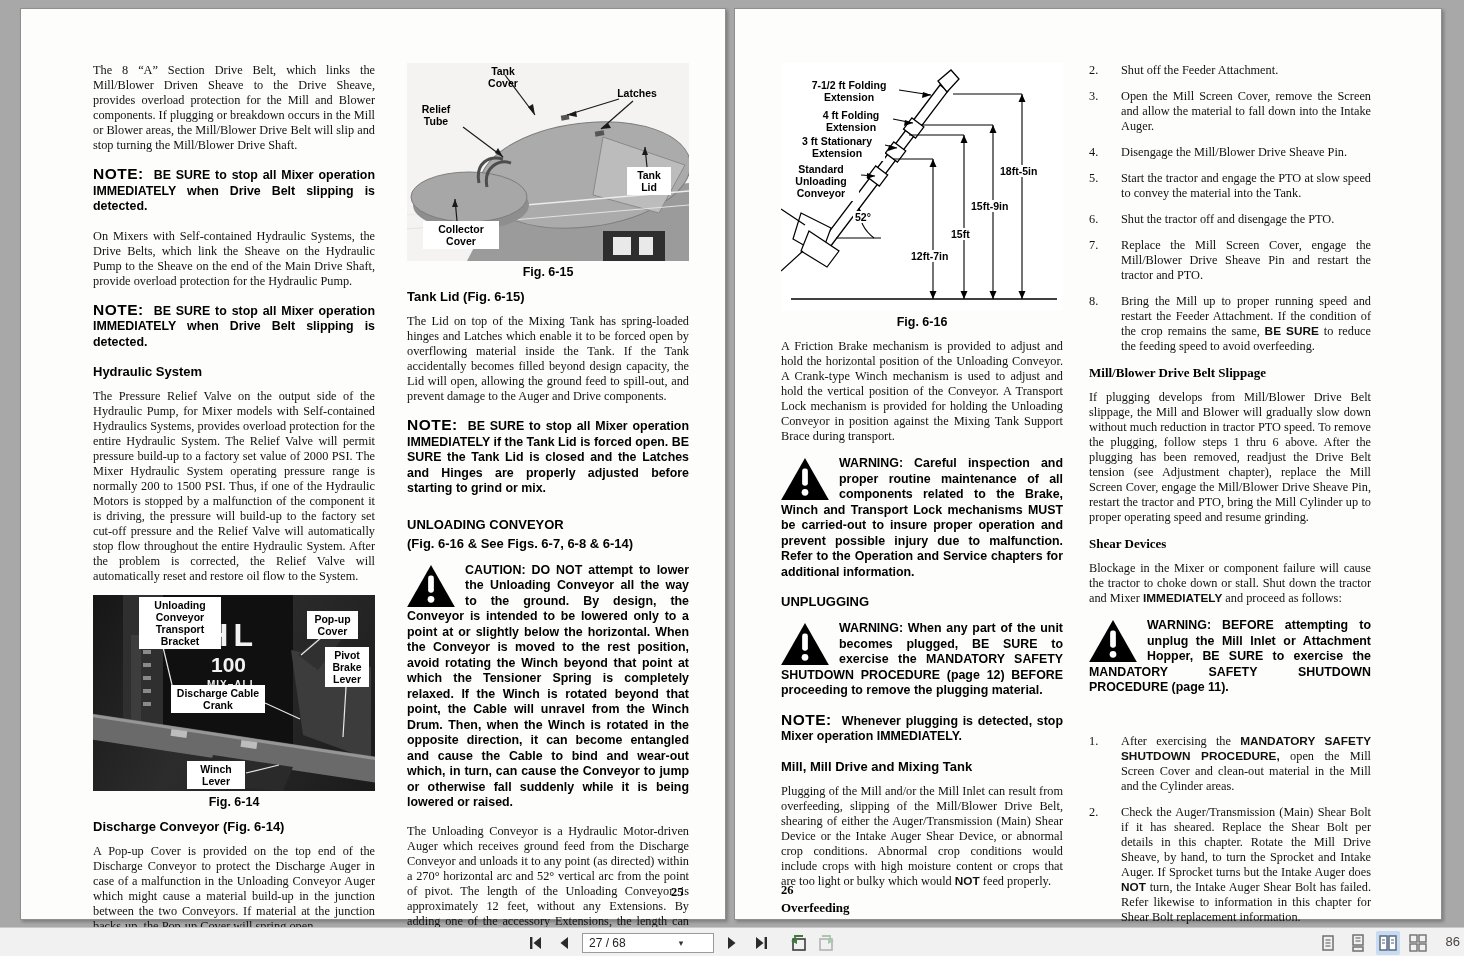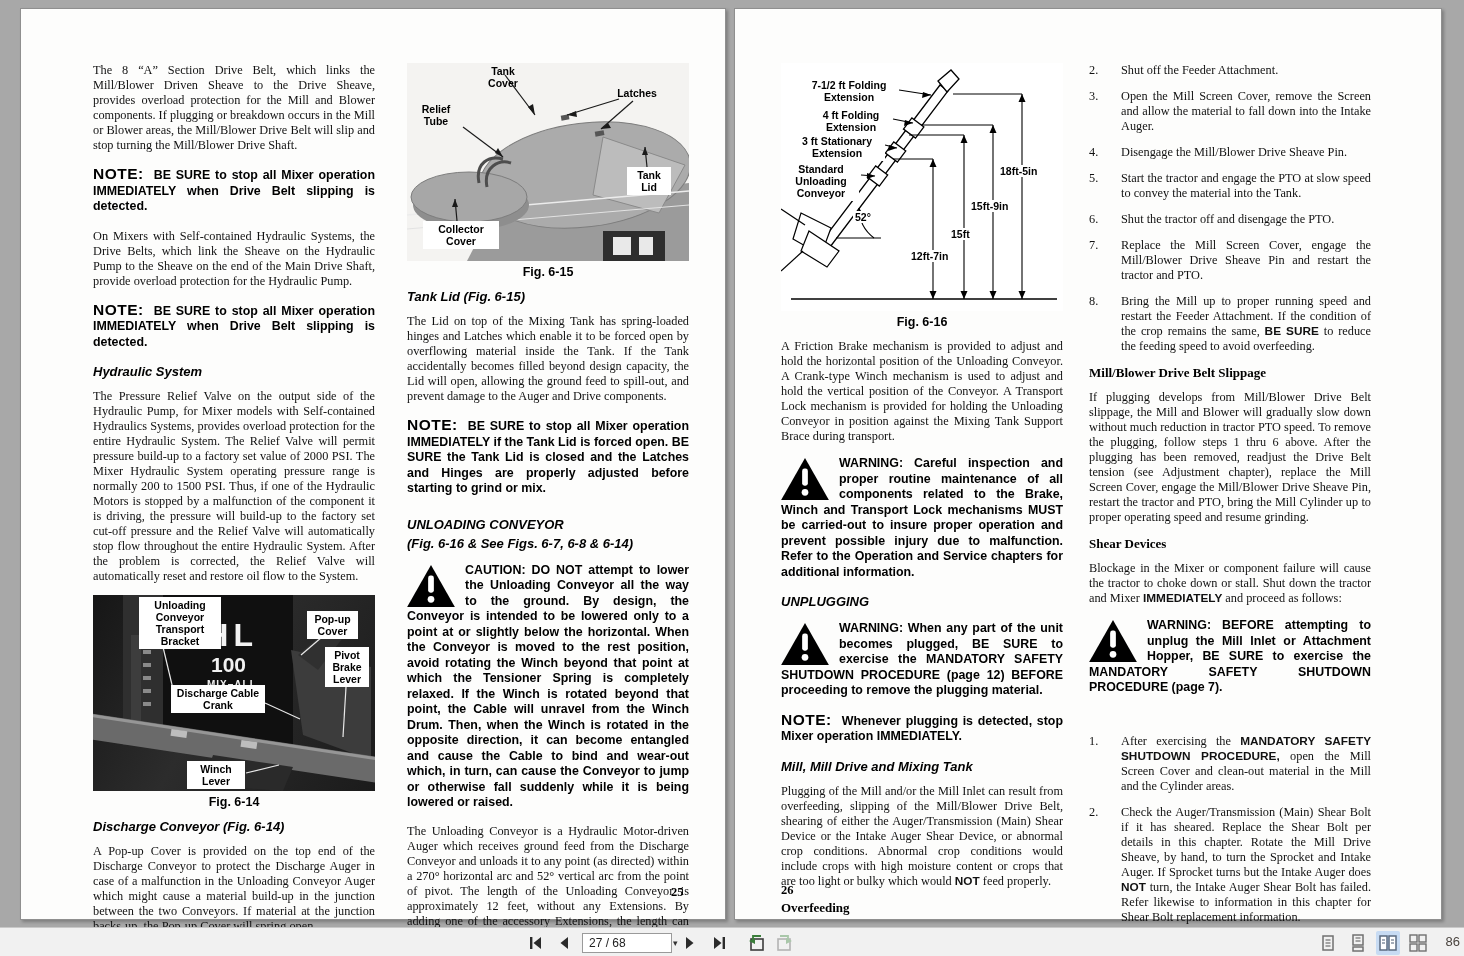--- a/index.html
+++ b/index.html
@@ -12,21 +12,21 @@
           box-shadow:2px 2px 3px rgba(0,0,0,.25); }
   .page-left  { left:20px;  width:706px; }
   .page-right { left:734px; width:708px; }
 
   .cols { display:flex; padding-top:54px; }
   .page-left  .cols { padding-left:72px; gap:32px; }
   .page-right .cols { padding-left:46px; gap:26px; }
   .col { width:282px; }
 
   .para { font-size:12.3px; line-height:15px; text-align:justify; margin-bottom:11px; color:#111; }
-  .h-sans { font-family:"Liberation Sans", sans-serif; font-weight:bold; font-size:13px; margin:4px 0 10px; color:#000;font-style:italic; }
+  .h-sans { font-family:"Liberation Sans", sans-serif; font-weight:bold; font-size:13px; margin:4px 0 10px; color:#000; }
   .h-sans.tight { margin-bottom:2px; }
   .h-serif { font-weight:bold; font-size:13px; margin:2px 0 9px; color:#000; }
 
   .note { font-family:Liberation Sans, sans-serif; font-weight:bold; font-size:12.4px; line-height:15.5px;
           text-align:justify; margin:13px 0 14px; color:#000; }
   .note-label { font-size:15.5px; letter-spacing:.5px; padding-right:10px; }
 
   .warnblock { font-family:"Liberation Sans", sans-serif; font-weight:bold; font-size:12.4px; line-height:15.5px;
                text-align:justify; margin:12px 0 13px; color:#000; }
   .tri { float:left; width:48px; height:42px; margin:2px 10px 2px 0; }
@@ -58,21 +58,21 @@
 
   
   .f16 { width:282px; height:248px; background:#fff; }
   .f16 .plabel { background:#fff; }
 
   
   .toolbar { position:absolute; left:0; right:0; bottom:0; height:29px; background:#f1f1f1;
              border-top:1px solid #c9c9c9; font-family:"Liberation Sans", sans-serif; }
   .nav-cluster { position:absolute; left:524px; top:0; height:29px; display:flex; align-items:center; gap:7px; }
   .tb-btn { width:22px; height:22px; display:flex; align-items:center; justify-content:center; cursor:pointer; }
-  .page-box { display:flex; align-items:center; width:90px; height:20px; background:#fff; border:1px solid #9a9a9a; }
+  .page-box { display:flex; align-items:center; width:132px; height:20px; background:#fff; border:1px solid #9a9a9a; }
   .page-box input { border:0; outline:0; width:90px; height:18px; font-size:12px; padding-left:6px;
                     font-family:"Liberation Sans", sans-serif; color:#222; background:transparent; }
   .page-caret { width:16px; text-align:center; font-size:9px; color:#333; cursor:pointer; }
   .layout-cluster { position:absolute; right:34px; top:0; height:29px; display:flex; align-items:center; gap:6px; }
   .lay-btn { width:24px; height:24px; display:flex; align-items:center; justify-content:center; cursor:pointer; border-radius:2px; }
   .lay-btn.selected { background:#c7dbf3; }
   .zoom-val { position:absolute; right:4px; top:6px; font-size:13px; color:#4a443f; }
 </style>
 </head>
 <body>
@@ -322,21 +322,21 @@
         <p class="para">If plugging develops from Mill/Blower Drive Belt slippage, the Mill and Blower will gradually slow down without much reduction in tractor PTO speed. To remove the plugging, follow steps 1 thru 6 above. After the plugging has been removed, readjust the Drive Belt tension (see Adjustment chapter), replace the Mill Screen Cover, engage the Mill/Blower Drive Sheave Pin, restart the tractor and PTO, bring the Mill Cylinder up to proper operating speed and resume grinding.</p>
         <h3 class="h-serif">Shear Devices</h3>
         <p class="para"><span>Blockage in the Mixer or component failure will cause the tractor to choke down or stall. Shut down the tractor and Mixer </span><span style="font-weight: bold; font-family: &quot;Liberation Sans&quot;, sans-serif; font-size: 11.8px;">IMMEDIATELY</span><span> and proceed as follows:</span></p>
 
         <div class="warnblock">
           <svg class="tri" viewBox="0 0 100 88">
             <polygon points="50,0 100,88 0,88" fill="#000"></polygon>
             <rect x="44" y="22" width="12" height="36" rx="5" fill="#fff"></rect>
             <circle cx="50" cy="72" r="7" fill="#fff"></circle>
           </svg>
-          <span>WARNING: BEFORE attempting to unplug the Mill Inlet or Attachment Hopper, BE SURE to exercise the MANDATORY SAFETY SHUTDOWN PROCEDURE (page 7).</span>
+          <span>WARNING: BEFORE attempting to unplug the Mill Inlet or Attachment Hopper, BE SURE to exercise the MANDATORY SAFETY SHUTDOWN PROCEDURE (page 11).</span>
         </div>
 
         <div class="steps" style="margin-top:38px;">
           <div class="step">
               <span class="n">1.</span>
               <span class="t"><span>After exercising the </span><span style="font-weight: bold; font-family: &quot;Liberation Sans&quot;, sans-serif; font-size: 11.8px;">MANDATORY SAFETY SHUTDOWN PROCEDURE,</span><span> open the Mill Screen Cover and clean-out material in the Mill and the Cylinder areas.</span></span>
             </div>
           <div class="step">
               <span class="n">2.</span>
               <span class="t"><span>Check the Auger/Transmission (Main) Shear Bolt if it has sheared. Replace the Shear Bolt per details in this chapter. Rotate the Mill Drive Sheave, by hand, to turn the Sprocket and Intake Auger. If Sprocket turns but the Intake Auger does </span><span style="font-weight: bold; font-family: &quot;Liberation Sans&quot;, sans-serif; font-size: 11.8px;">NOT</span><span> turn, the Intake Auger Shear Bolt has failed. Refer likewise to information in this chapter for Shear Bolt replacement information.</span></span>

